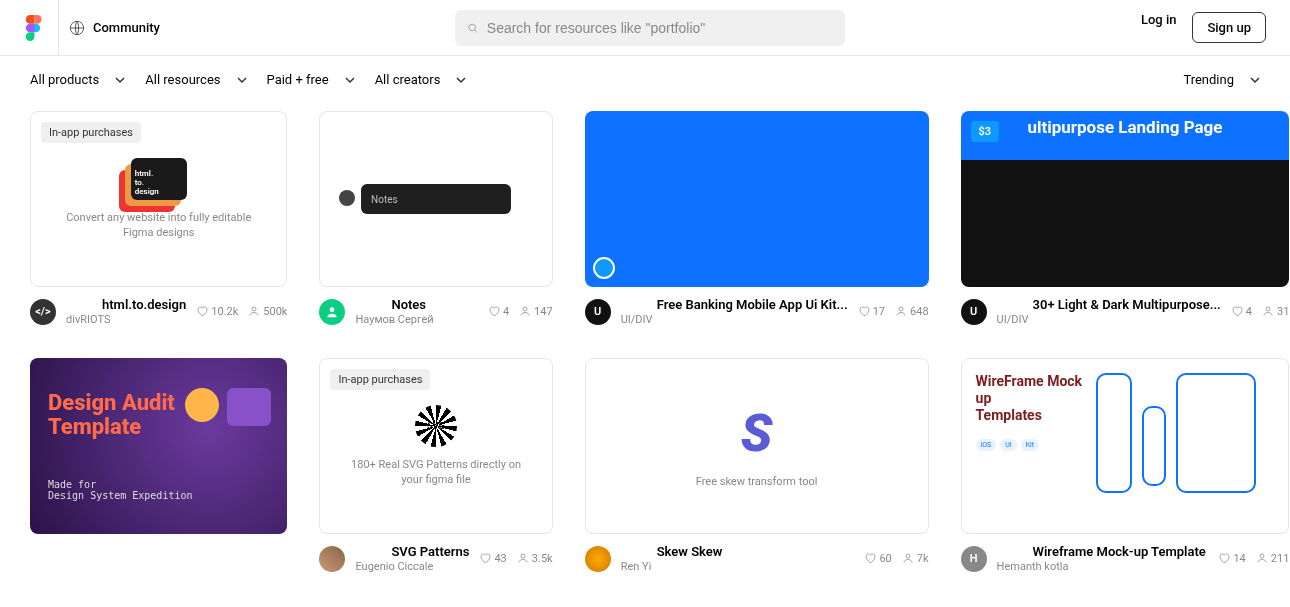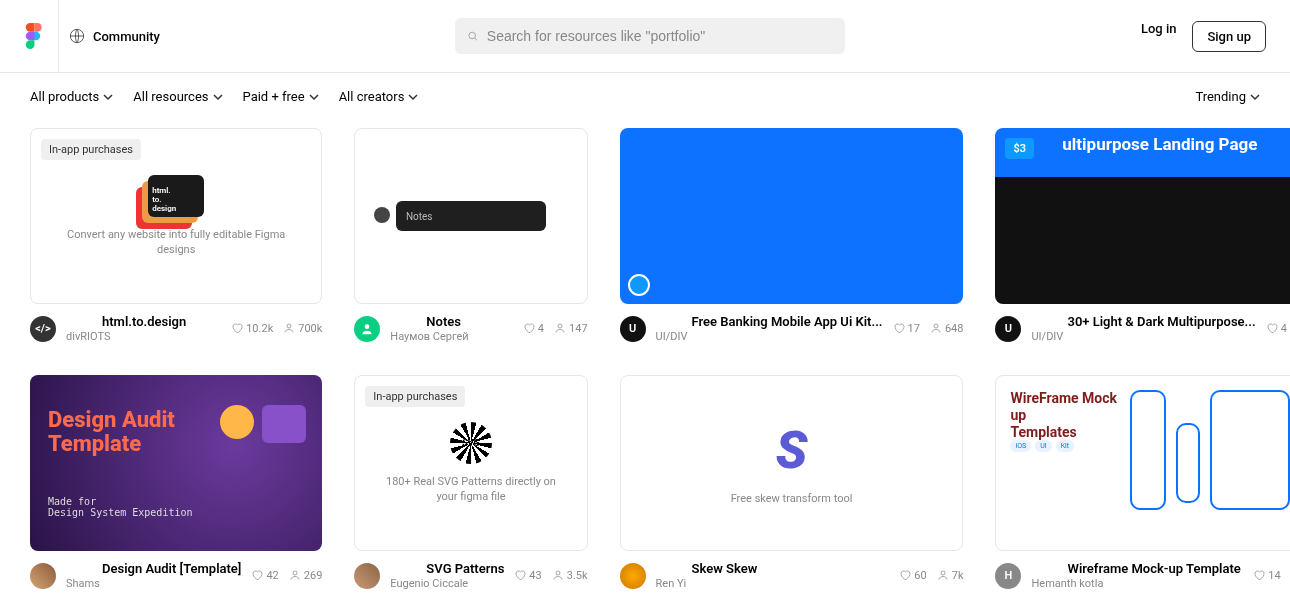--- a/index.html
+++ b/index.html
@@ -1,30 +1,30 @@
 <!DOCTYPE html>
 <html><head>
 <meta charset="utf-8">
 <style>
 * { margin: 0; padding: 0; box-sizing: border-box; }
 body { font-family: -apple-system, BlinkMacSystemFont, "Segoe UI", Roboto, sans-serif; background: #fff; color: #000; font-size: 13px; width: 1290px; }
-.header { display: flex; align-items: center; height: 73px; border-bottom: 1px solid #e6e6e6; padding: 0 24px; }
+.header { display: flex; align-items: center; height: 56px; border-bottom: 1px solid #e6e6e6; padding: 0 24px; }
 .logo-wrap { display: flex; align-items: center; gap: 16px; padding-right: 16px; border-right: 1px solid #e6e6e6; height: 100%; }
 .figma-logo { width: 18px; height: 26px; }
 .globe { width: 16px; height: 16px; fill: none; stroke: #333; stroke-width: 1.2; margin-left: 10px; }
 .community { font-size: 13px; font-weight: 500; margin-left: 8px; }
 .search-wrap { flex: 1; display: flex; justify-content: center; }
 .search { display: flex; align-items: center; background: #f0f0f0; border-radius: 6px; width: 390px; height: 36px; padding: 0 12px; }
 .search input { border: none; background: transparent; outline: none; font-size: 14px; width: 100%; margin-left: 8px; color: #333; }
 .search input::placeholder { color: #888; }
 .auth { display: flex; align-items: flex-start; gap: 16px; }
 .login { font-size: 13px; font-weight: 500; cursor: pointer; }
 .signup { border: 1px solid #333; border-radius: 6px; padding: 7px 14px; font-size: 13px; font-weight: 500; cursor: pointer; }
 .filters { display: flex; align-items: center; padding: 16px 30px; gap: 20px; }
-.filter { display: flex; align-items: center; gap: 4px; font-size: 13px; cursor: pointer; }
+.filter { display: flex; align-items: center; gap: 16px; font-size: 13px; cursor: pointer; }
 .chev { width: 10px; height: 10px; }
 .spacer { flex: 1; }
 .grid { display: grid; grid-template-columns: repeat(4, 1fr); gap: 32px; padding: 8px 30px 24px; }
 .card { display: flex; flex-direction: column; }
 .thumb { height: 176px; border-radius: 8px; border: 1px solid #e6e6e6; position: relative; overflow: hidden; display: flex; align-items: center; justify-content: center; flex-direction: column; }
 .badge { position: absolute; top: 10px; left: 10px; background: #efefef; color: #333; font-size: 11px; padding: 4px 8px; border-radius: 4px; }
 .badge-price { background: #0d99ff; color: #fff; font-weight: 600; }
 .card-desc { color: #888; font-size: 11px; text-align: center; padding: 0 20px; line-height: 1.4; margin-top: 10px; }
 .meta { display: flex; align-items: center; margin-top: 10px; gap: 10px; }
 .avatar { width: 26px; height: 26px; border-radius: 50%; background: #333; flex-shrink: 0; display: flex; align-items: center; justify-content: center; color: #fff; font-size: 11px; font-weight: 600; }
@@ -55,21 +55,21 @@
 .thumb-5 .shapes div{ width:44px; height:38px; background:#8850c9; border-radius:6px; }
 .thumb-5 .shapes div:first-child{ background:#ffb74a; border-radius:50%; width:34px; height:34px; }
 .thumb-6 .spin { width: 42px; height: 42px; border-radius:50%; background: repeating-conic-gradient(#000 0 15deg, #fff 15deg 30deg); display:flex; align-items:center; justify-content:center; font-size:9px; font-weight:700; }
 .thumb-7 .s { font-size: 52px; font-weight: 900; color: #5b5bd6; font-style: italic; }
 .thumb-8 { padding: 14px; align-items: flex-start; flex-direction: row; gap: 10px; justify-content: flex-start; }
 .thumb-8 .txt { color: #7f1d1d; font-size: 14px; font-weight: 700; max-width: 110px; line-height:1.2; }
 .thumb-8 .dev { border: 2px solid #0d72ff; border-radius: 10px; }
 .thumb-8 .phone { width: 36px; height: 120px; }
 .thumb-8 .watch { width: 24px; height: 80px; align-self: center; }
 .thumb-8 .tab { width: 80px; height: 120px; }
-.thumb-8 .pills { display:flex; gap:4px; margin-top:0; }
+.thumb-8 .pills { display:flex; gap:4px; margin-top:16px; }
 .thumb-8 .pills span{ background:#e8f2ff; color:#0d72ff; font-size:7px; padding:2px 5px; border-radius:6px; }
 .av-green{ background:#0acf83; }
 .av-h{ background:#888; }
 .av-img1{ background: linear-gradient(45deg,#d4a574,#8b5a3c); }
 .av-img2{ background: linear-gradient(45deg,#c97,#864); }
 .av-uidiv{ background:#111; }
 .av-yel{ background: radial-gradient(circle,#fa0,#c70); }
 </style>
 </head>
 <body>
@@ -159,21 +159,21 @@
             <svg class="icon-sm" viewBox="0 0 24 24">
               <path d="M12 21s-8-5-8-12a5 5 0 019-3 5 5 0 019 3c0 7-8 12-8 12z"></path>
             </svg>
             <span>10.2k</span>
           </div>
         <div class="stat">
             <svg class="icon-sm" viewBox="0 0 24 24">
               <circle cx="12" cy="8" r="4"></circle>
               <path d="M4 21c0-4 4-6 8-6s8 2 8 6"></path>
             </svg>
-            <span>700k</span>
+            <span>500k</span>
           </div>
       </div>
     </div>
   </div>
 
   <div class="card">
     <div class="thumb thumb-2">
       <div class="pill">
           <div class="dot"></div>
           <span>Notes</span>
@@ -341,42 +341,20 @@
     <div class="thumb thumb-5">
       <div class="t" style="white-space:pre">Design Audit
 Template</div>
       <div class="shapes">
           <div></div>
           <div></div>
         </div>
       <div class="sub">Made for</div>
       <div class="sub2">Design System Expedition</div>
     </div>
-    <div class="meta">
-      <div class="avatar av-img1"></div>
-      <div class="meta-text">
-        <div class="title">Design Audit [Template]</div>
-        <div class="author">Shams</div>
-      </div>
-      <div class="stats">
-        <div class="stat">
-            <svg class="icon-sm" viewBox="0 0 24 24">
-              <path d="M12 21s-8-5-8-12a5 5 0 019-3 5 5 0 019 3c0 7-8 12-8 12z"></path>
-            </svg>
-            <span>42</span>
-          </div>
-        <div class="stat">
-            <svg class="icon-sm" viewBox="0 0 24 24">
-              <circle cx="12" cy="8" r="4"></circle>
-              <path d="M4 21c0-4 4-6 8-6s8 2 8 6"></path>
-            </svg>
-            <span>269</span>
-          </div>
-      </div>
-    </div>
   </div>
 
   <div class="card">
     <div class="thumb thumb-6">
       <div class="badge">In-app purchases</div>
       <div class="spin">SVG</div>
       <div class="card-desc">180+ Real SVG Patterns directly on your figma file</div>
     </div>
     <div class="meta">
       <div class="avatar av-img2"></div>

